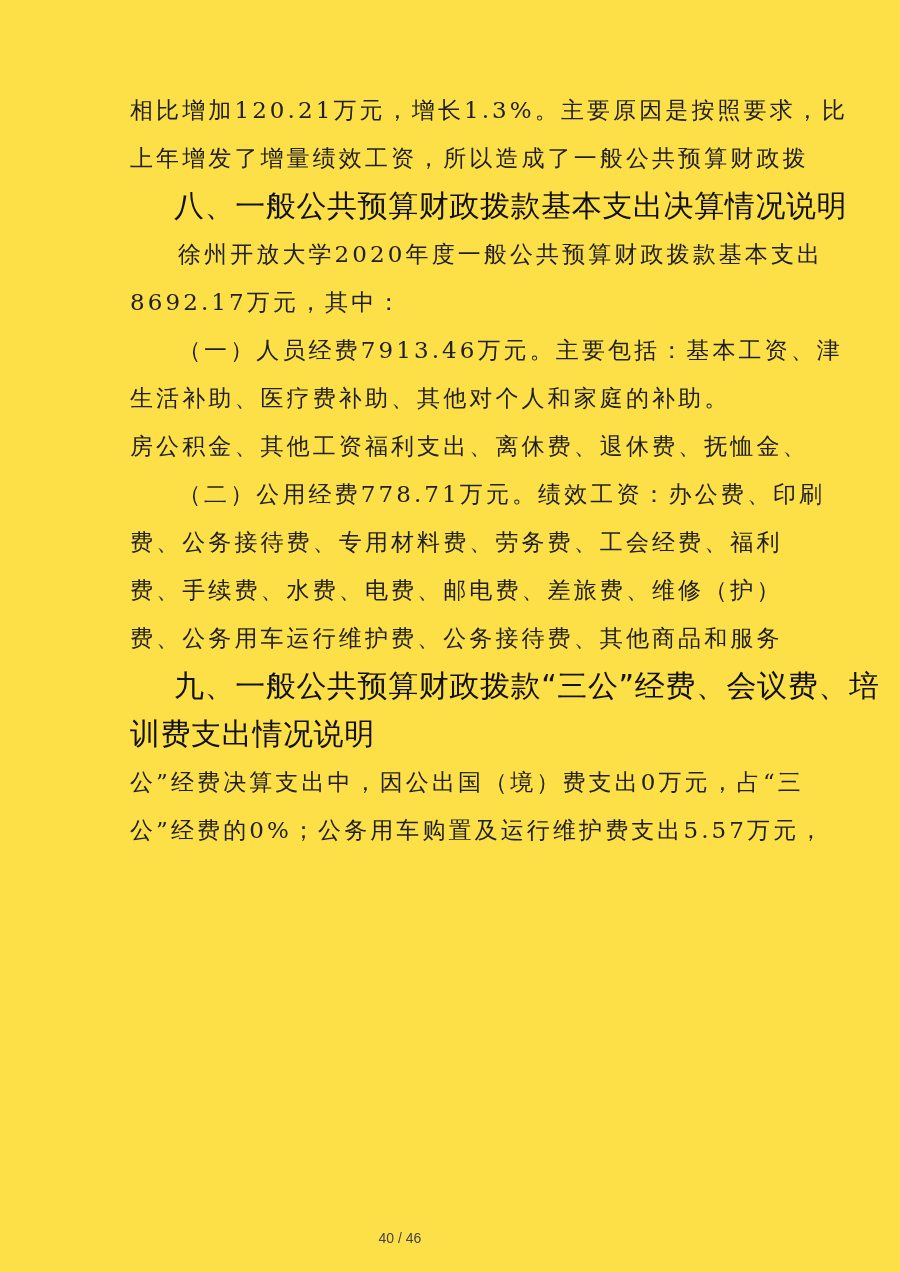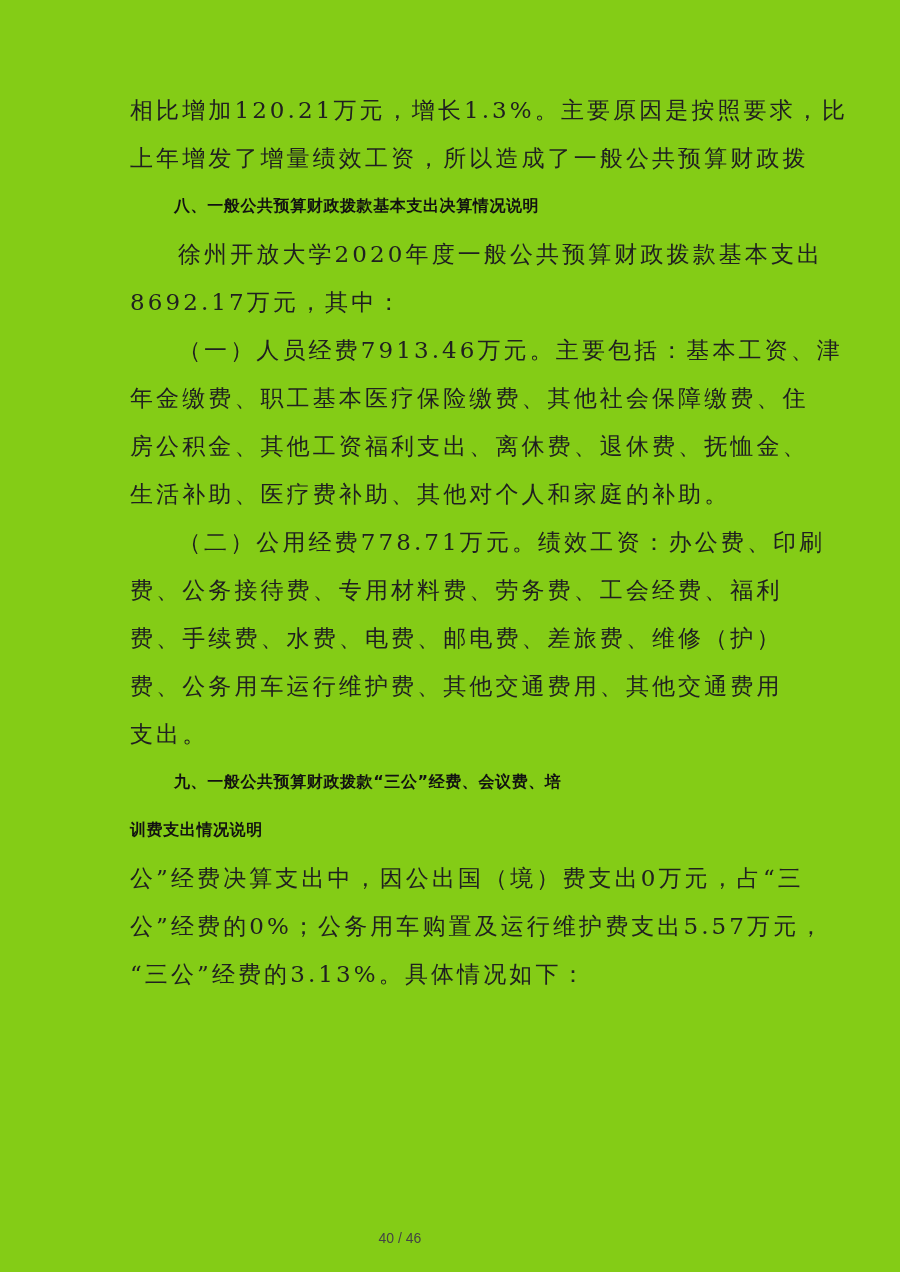--- a/index.html
+++ b/index.html
@@ -14,43 +14,43 @@
       overflow: hidden;
       font-family: "DejaVu Serif", "Liberation Serif", serif;
       color: #1a1a1a;
     }
     .page {
       position: absolute;
       left: 0;
       top: 0;
       width: 900px;
       height: 1272px;
-      background: #84cc16;
+      background: #fde047;
     }
     .content {
       position: absolute;
       left: 130px;
       top: 86px;
       width: 640px;
     }
     .line {
       height: 48px;
       line-height: 48px;
       font-size: 23px;
       white-space: nowrap;
       letter-spacing: 3.1px;
       color: #202020;
     }
     .indent {
       padding-left: 48px;
     }
     .heading {
       font-family: "DejaVu Sans", "Liberation Sans", sans-serif;
-      font-weight: bold;
-      font-size: 16px;
+      font-weight: normal;
+      font-size: 30px;
       letter-spacing: 0.6px;
       color: #111111;
     }
     .heading.indent {
       padding-left: 44px;
     }
     .page-number {
       position: absolute;
       left: 0;
       width: 800px;
@@ -74,40 +74,37 @@
 
     <div class="line heading indent">八、一般公共预算财政拨款基本支出决算情况说明</div>
 
     <div>
       <div class="line indent">徐州开放大学2020年度一般公共预算财政拨款基本支出</div>
       <div class="line">8692.17万元，其中：</div>
     </div>
 
     <div>
       <div class="line indent">（一）人员经费7913.46万元。主要包括：基本工资、津</div>
-      <div class="line">年金缴费、职工基本医疗保险缴费、其他社会保障缴费、住</div>
+      <div class="line">生活补助、医疗费补助、其他对个人和家庭的补助。</div>
       <div class="line">房公积金、其他工资福利支出、离休费、退休费、抚恤金、</div>
-      <div class="line">生活补助、医疗费补助、其他对个人和家庭的补助。</div>
     </div>
 
     <div>
       <div class="line indent">（二）公用经费778.71万元。绩效工资：办公费、印刷</div>
       <div class="line">费、公务接待费、专用材料费、劳务费、工会经费、福利</div>
       <div class="line">费、手续费、水费、电费、邮电费、差旅费、维修（护）</div>
-      <div class="line">费、公务用车运行维护费、其他交通费用、其他交通费用</div>
-      <div class="line">支出。</div>
+      <div class="line">费、公务用车运行维护费、公务接待费、其他商品和服务</div>
     </div>
 
     <div>
       <div class="line heading indent">九、一般公共预算财政拨款“三公”经费、会议费、培</div>
       <div class="line heading">训费支出情况说明</div>
     </div>
 
     <div>
       <div class="line">公”经费决算支出中，因公出国（境）费支出0万元，占“三</div>
       <div class="line">公”经费的0%；公务用车购置及运行维护费支出5.57万元，</div>
-      <div class="line">“三公”经费的3.13%。具体情况如下：</div>
     </div>
 
   </div>
 
   <div class="page-number">40 / 46</div>
 </div>
 
 </body></html>

